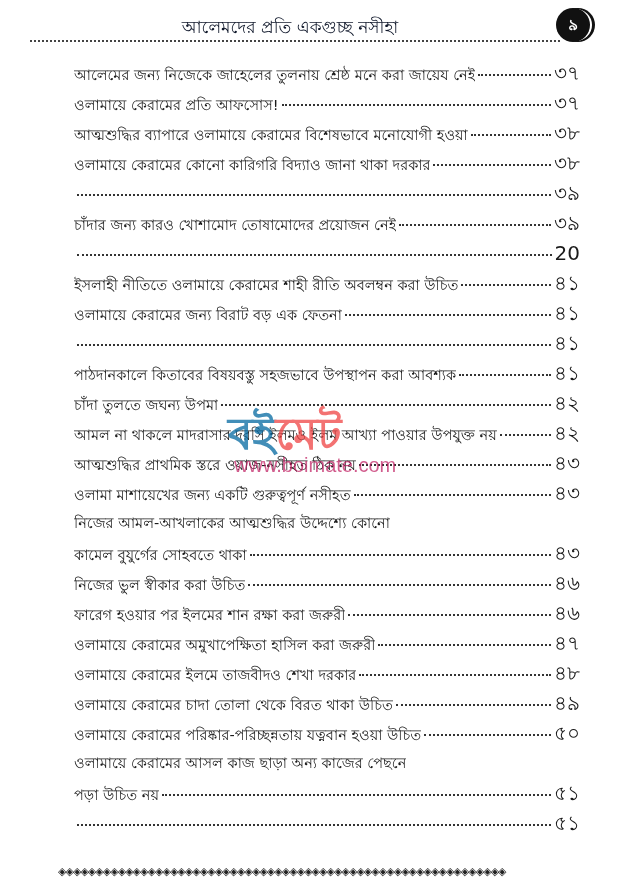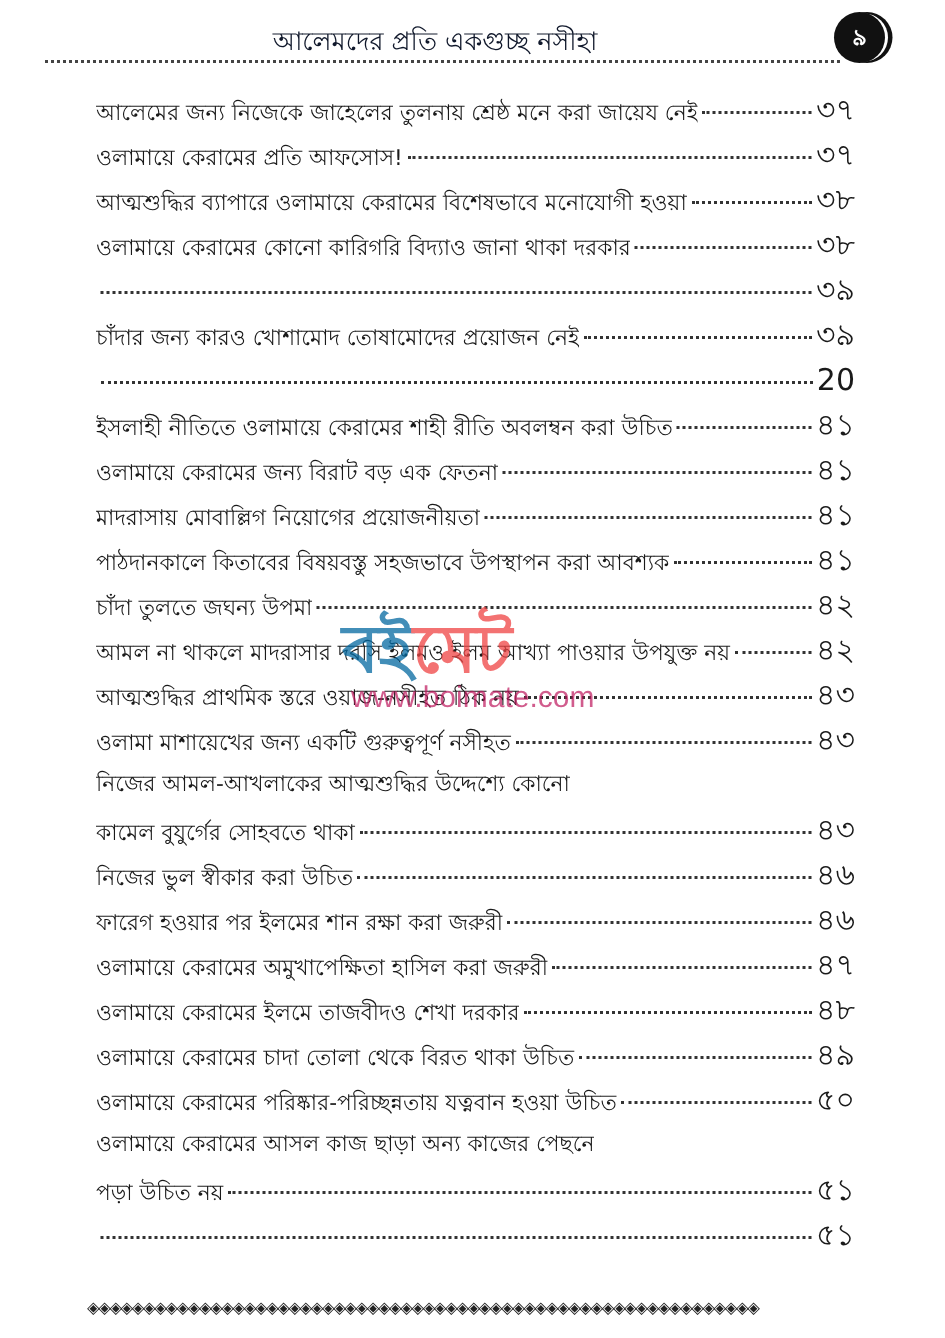--- a/index.html
+++ b/index.html
@@ -20,21 +20,21 @@
       border-top: 2px dotted #444; height: 0;
     }
     .page-badge {
       position: absolute; right: 0; top: 0; width: 34px; height: 34px;
       border-radius: 50%; background: #111; color: #fff;
       display: flex; align-items: center; justify-content: center;
       font-size: 15px; font-weight: bold;
       box-shadow: 3px 0 0 -1px #fff, 5px 0 0 0 #111;
     }
     .toc {
-      position: absolute; left: 64px; top: 58px; width: 506px; text-align: center;
+      position: absolute; left: 74px; top: 58px; width: 506px; text-align: center;
     }
     .toc-entry { margin: 0; }
     .toc-line {
       display: flex; align-items: baseline; height: 30px; line-height: 30px;
       font-size: 14.5px;
     }
     .toc-text { white-space: nowrap; overflow: hidden; }
     .toc-leader {
       flex: 1; border-bottom: 2px dotted #333; margin: 0 3px; height: 0;
       transform: translateY(-4px); min-width: 6px;
@@ -126,21 +126,20 @@
     </div>
     <div class="toc-entry">
       <div class="toc-line">
         <span class="toc-text">ওলামায়ে কেরামের জন্য বিরাট বড় এক ফেতনা</span>
         <span class="toc-leader"></span>
         <span class="toc-page">৪১</span>
       </div>
     </div>
     <div class="toc-entry">
       <div class="toc-line">
-        <span class="toc-text">মাদরাসায় মোবাল্লিগ নিয়োগের প্রয়োজনীয়তা</span>
         <span class="toc-leader"></span>
         <span class="toc-page">৪১</span>
       </div>
     </div>
     <div class="toc-entry">
       <div class="toc-line">
         <span class="toc-text">পাঠদানকালে কিতাবের বিষয়বস্তু সহজভাবে উপস্থাপন করা আবশ্যক</span>
         <span class="toc-leader"></span>
         <span class="toc-page">৪১</span>
       </div>

